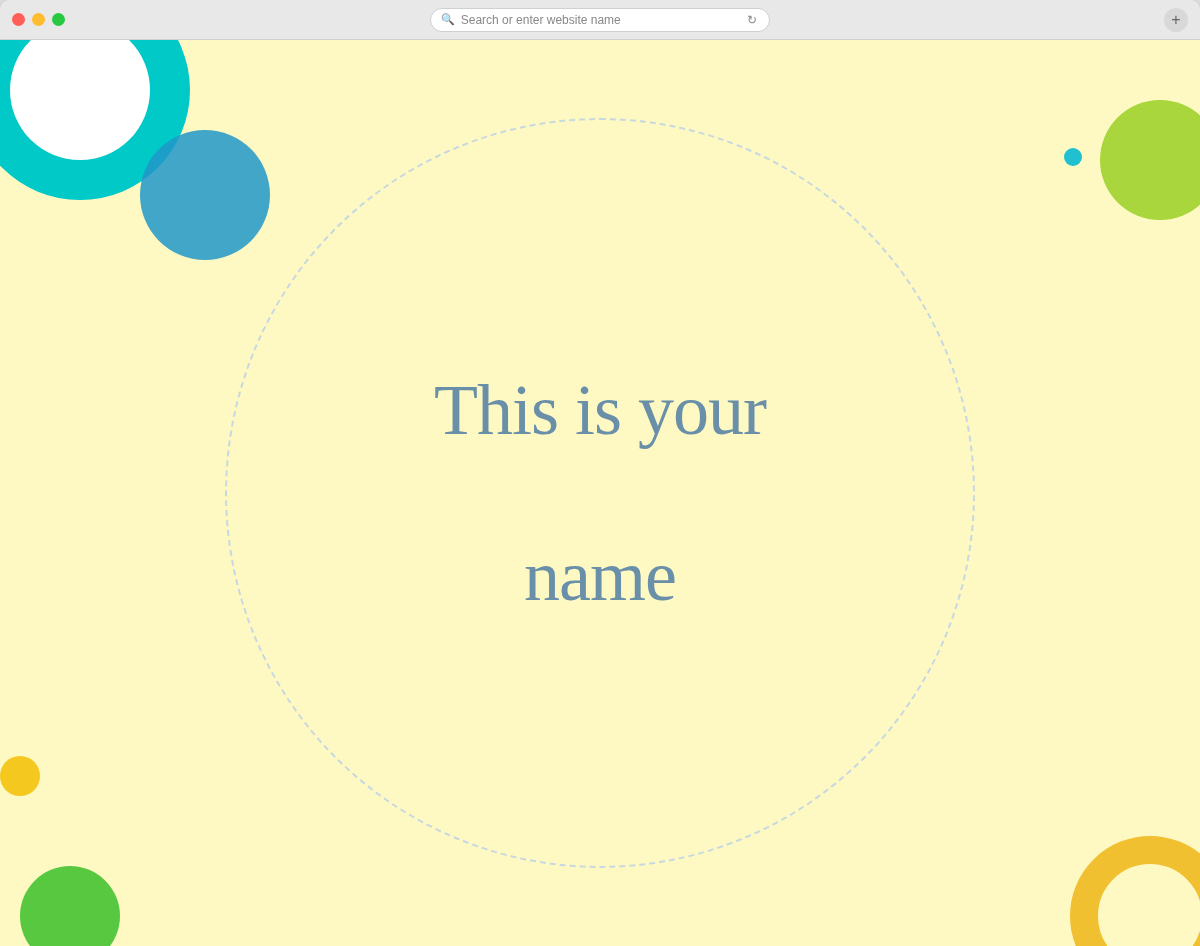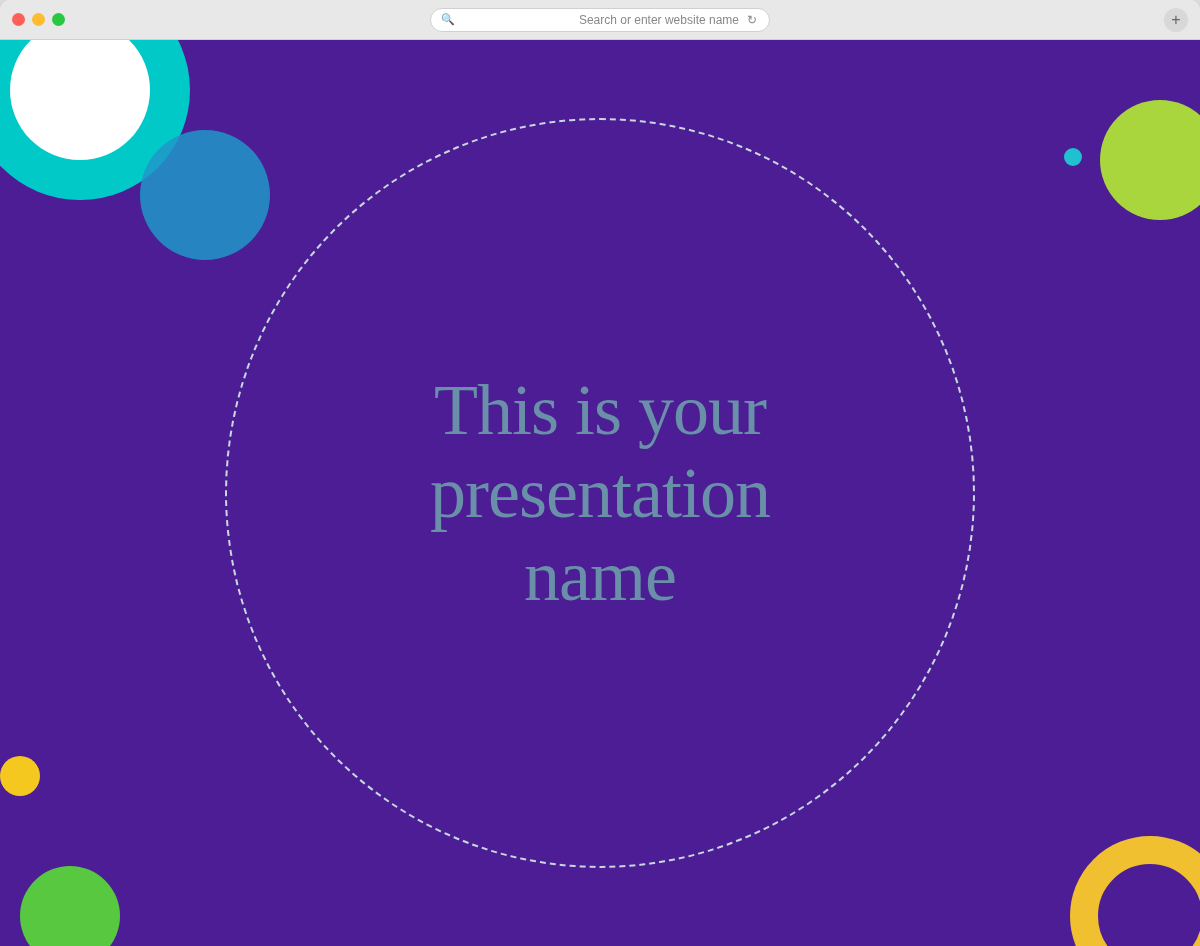--- a/index.html
+++ b/index.html
@@ -61,21 +61,21 @@
       align-items: center;
       padding: 0 10px;
       gap: 6px;
       border: 1px solid #d0d0d0;
     }
 
     .address-bar-text {
       font-size: 12px;
       color: #888;
       flex: 1;
-      text-align: right;
+      text-align: left;
     }
 
     .reload-icon {
       width: 14px;
       height: 14px;
       color: #888;
       font-size: 12px;
       display: flex;
       align-items: center;
       justify-content: center;
@@ -96,21 +96,21 @@
       align-items: center;
       justify-content: center;
       font-size: 16px;
       color: #666;
       cursor: pointer;
     }
 
     
     .slide-area {
       flex: 1;
-      background: #4c1d95;
+      background: #fef9c3;
       position: relative;
       overflow: hidden;
     }
 
     
     .dashed-circle {
       position: absolute;
       width: 750px;
       height: 750px;
       border: 2px dashed #c8d8e0;
@@ -253,18 +253,18 @@
     <div class="circle-green-right"></div>
     <div class="circle-teal-small-right"></div>
 
     <div class="circle-yellow-left"></div>
     <div class="circle-green-bottom-left"></div>
 
     <div class="ring-yellow-br"></div>
 
     <div class="slide-title">
       <span>This is your</span><br>
-      <span>presentation</span><br>
+      <br>
       <span>name</span>
     </div>
 
   </div>
 </div>
 
 </body></html>

